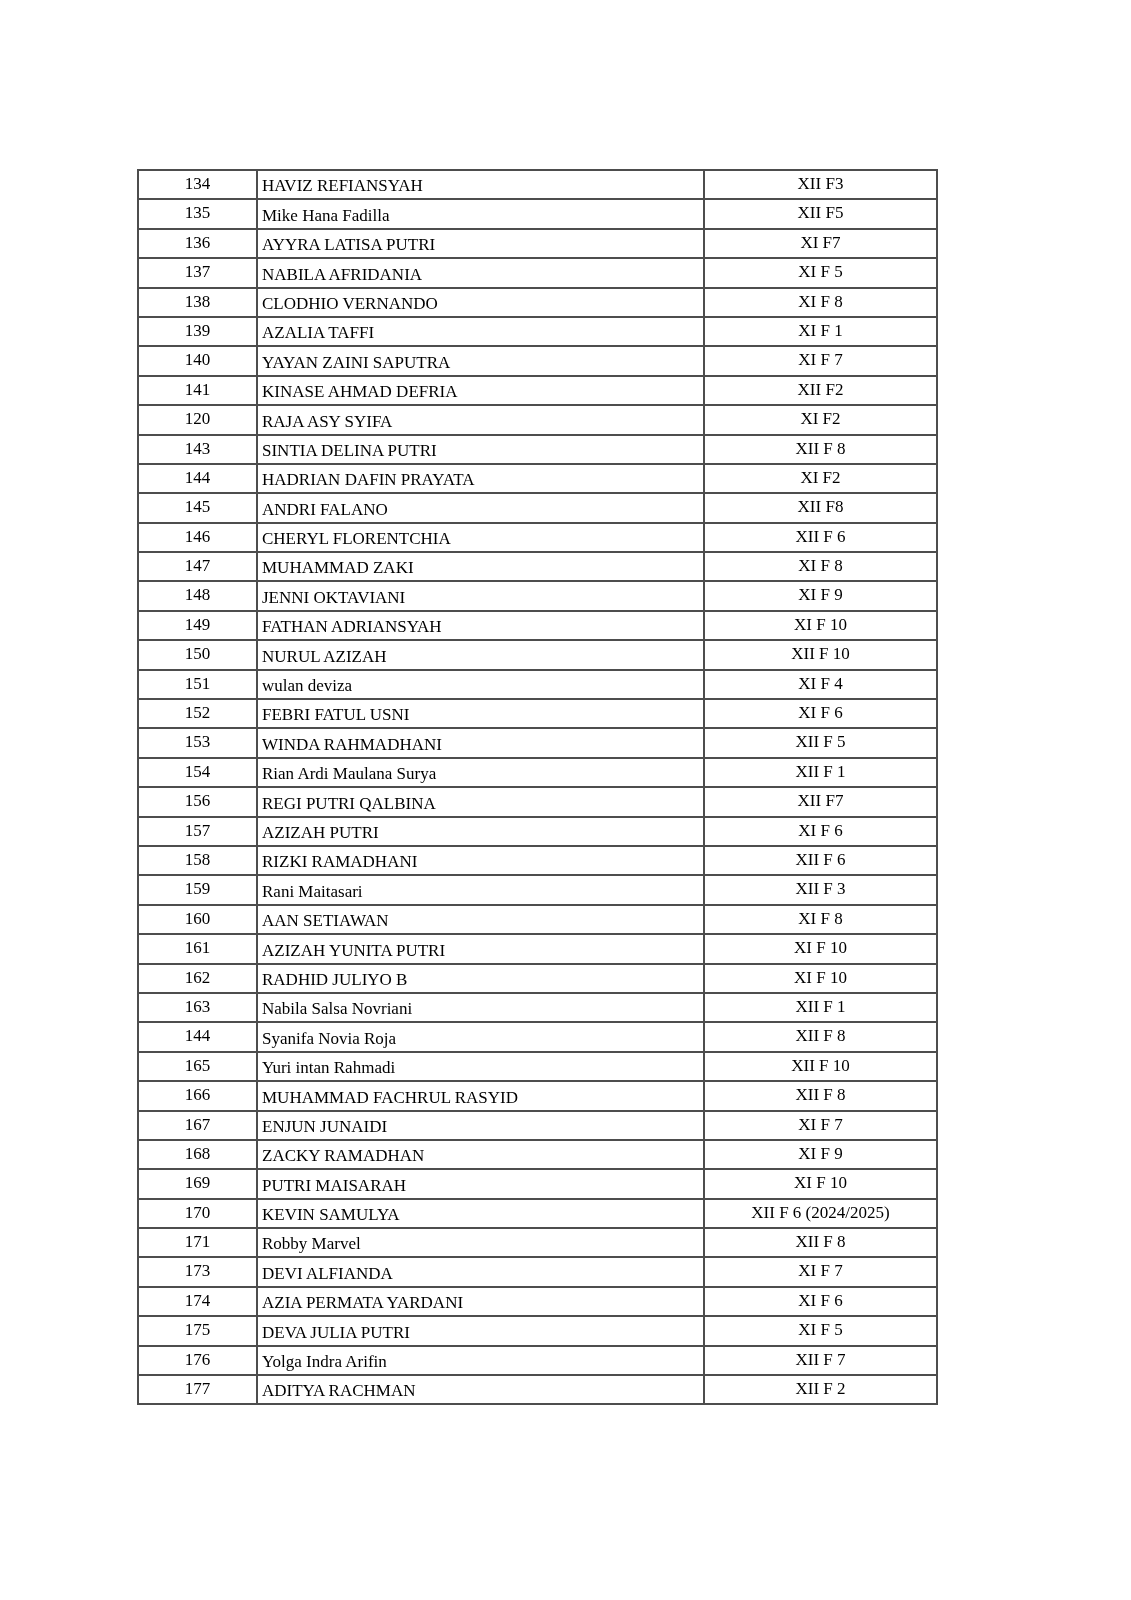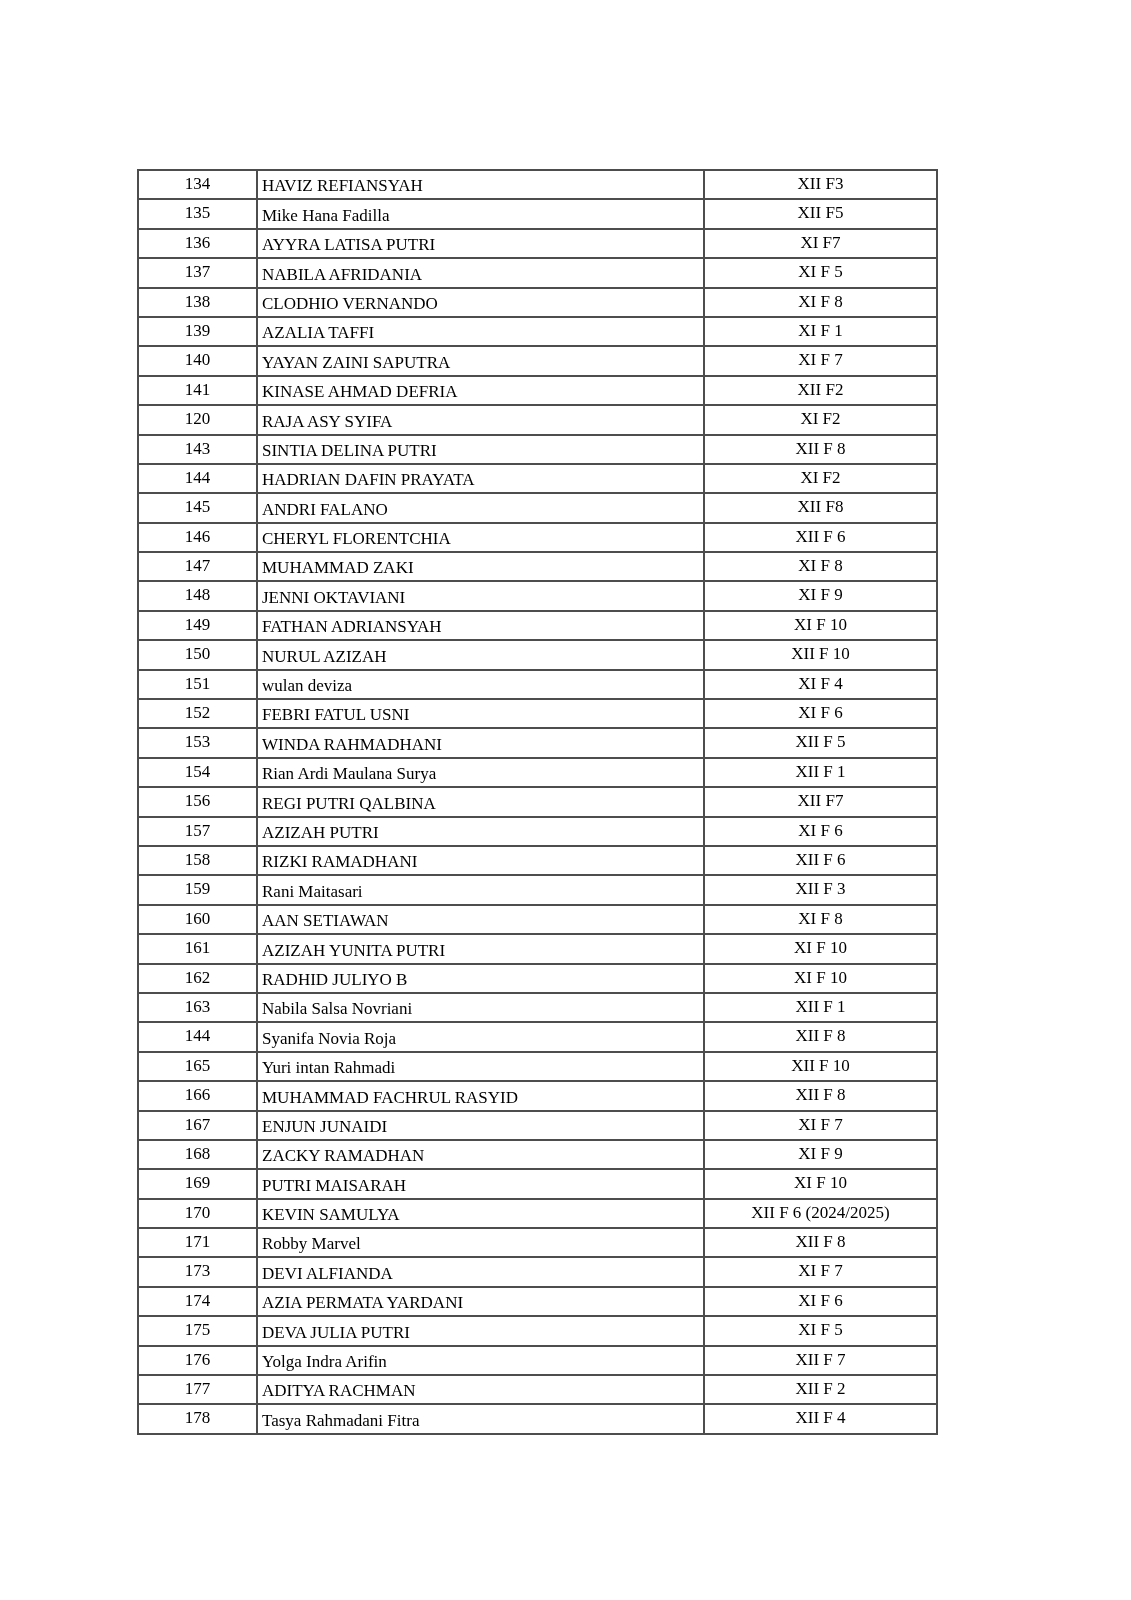--- a/index.html
+++ b/index.html
@@ -265,20 +265,15 @@
         <tr>
           <td class="cell-no">176</td>
           <td class="cell-name">Yolga Indra Arifin</td>
           <td class="cell-class">XII F 7</td>
         </tr>
         <tr>
           <td class="cell-no">177</td>
           <td class="cell-name">ADITYA RACHMAN</td>
           <td class="cell-class">XII F 2</td>
         </tr>
-        <tr>
-          <td class="cell-no">178</td>
-          <td class="cell-name">Tasya Rahmadani Fitra</td>
-          <td class="cell-class">XII F 4</td>
-        </tr>
       </tbody>
   </table>
 </div>
 
 </body></html>

